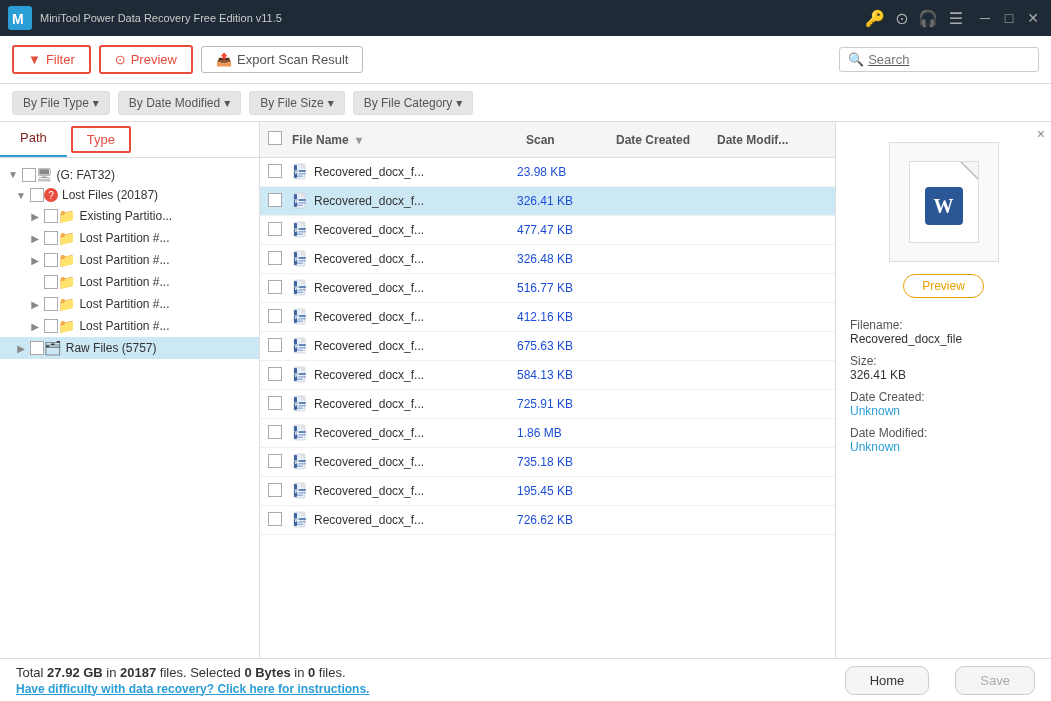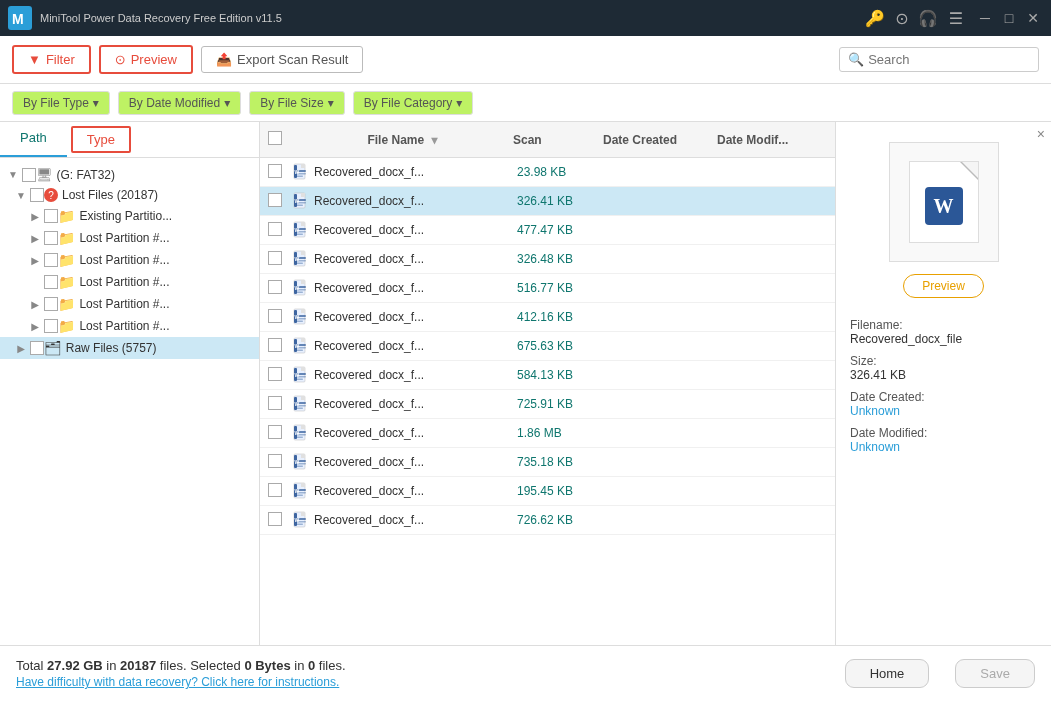--- a/index.html
+++ b/index.html
@@ -41,36 +41,36 @@
       background: #fff; color: #e74c3c; font-size: 13px; cursor: pointer; font-weight: 500;
     }
     .toolbar-btn.export { border: 1px solid #bbb; color: #555; border-color: #bbb; }
     .search-box {
       margin-left: auto;
       display: flex; align-items: center;
       border: 1px solid #ccc; border-radius: 3px;
       background: #fff; padding: 4px 8px; width: 200px;
       color: #999;
     }
-    .search-box input { border: none; outline: none; background: transparent; font-size: 13px; color: #555; width: 160px; }
+    .search-box input { border: none; outline: none; background: transparent; font-size: 13px; color: #555; width: 160px; text-decoration: underline; }
 
     
     .filter-bar {
       background: #fff;
       border-bottom: 1px solid #ddd;
       height: 38px;
       display: flex;
       align-items: center;
       padding: 0 12px;
       gap: 8px;
     }
     .filter-dropdown {
       display: flex; align-items: center; gap: 4px;
       padding: 4px 10px; border: 1px solid #ddd; border-radius: 3px;
-      background: #bef264; font-size: 12px; color: #555; cursor: pointer;
+      background: #e5e5e5; font-size: 12px; color: #555; cursor: pointer;
     }
 
     
     .content-area {
       display: flex;
       flex: 1;
       overflow: hidden;
       background: #f0f4f7;
     }
 
@@ -88,21 +88,21 @@
       border-bottom: 1px solid #ddd;
       background: #fff;
     }
     .tab-item {
       padding: 8px 20px;
       font-size: 13px;
       cursor: pointer;
       color: #555;
       border-bottom: 2px solid transparent;
     }
-    .tab-item.active { color: #0f766e; border-bottom: 2px solid #2b9ed8; }
+    .tab-item.active { color: #7f1d1d; border-bottom: 2px solid #2b9ed8; }
     .tab-item.outlined { border: 2px solid #e74c3c; color: #e74c3c; border-bottom: 2px solid #e74c3c; margin: 4px; border-radius: 2px; padding: 4px 14px; }
 
     .tree-area { flex: 1; overflow-y: auto; padding: 6px 0; }
     .tree-node { display: flex; align-items: center; padding: 3px 6px; cursor: pointer; font-size: 12px; }
     .tree-node.selected { background: #cce8f5; }
     .tree-node .expand-btn { width: 14px; height: 14px; display: inline-flex; align-items: center; justify-content: center; font-size: 10px; color: #888; margin-right: 2px; flex-shrink: 0; }
     .tree-node .node-icon { margin-right: 4px; flex-shrink: 0; }
     .tree-node .node-label { color: #333; white-space: nowrap; overflow: hidden; text-overflow: ellipsis; }
     .tree-indent-1 { padding-left: 14px; }
     .tree-indent-2 { padding-left: 28px; }
@@ -116,35 +116,35 @@
       background: #fff;
       border-right: 1px solid #ddd;
     }
     .file-table-header {
       display: flex; align-items: center;
       background: #f5f5f5; border-bottom: 1px solid #ddd;
       padding: 6px 8px; font-size: 12px; color: #555; font-weight: 600;
       height: 36px;
     }
     .file-table-header .col-check { width: 24px; flex-shrink: 0; }
-    .file-table-header .col-name { flex: 1; text-align: center; }
+    .file-table-header .col-name { flex: 1; }
     .file-table-header .col-size { width: 90px; }
-    .file-table-header .col-date-created { width: 114px; }
+    .file-table-header .col-date-created { width: 101px; }
     .file-table-header .col-date-modified { width: 110px; }
     .file-table-header .sort-icon { margin-left: 4px; color: #999; }
     .file-table-body { flex: 1; overflow-y: auto; }
     .file-row {
       display: flex; align-items: center;
       padding: 5px 8px; border-bottom: 1px solid #f0f0f0;
       font-size: 12px; cursor: pointer;
     }
     .file-row.selected { background: #cce8f5; }
     .file-row .col-check { width: 24px; flex-shrink: 0; }
     .file-row .col-name { flex: 1; display: flex; align-items: center; gap: 4px; overflow: hidden; }
-    .file-row .col-size { width: 90px; color: #0f766e; }
+    .file-row .col-size { width: 90px; color: #1d4ed8; }
     .file-row .col-date-created { width: 110px; color: #777; }
     .file-row .col-date-modified { width: 110px; color: #777; }
 
     
     .right-panel {
       width: 215px;
       background: #fff;
       display: flex;
       flex-direction: column;
       overflow: hidden;
@@ -171,31 +171,31 @@
     .file-info { padding: 10px 14px; font-size: 12px; }
     .file-info-row { display: flex; margin-bottom: 8px; flex-direction: column; }
     .file-info-label { color: #555; width: 90px; flex-shrink: 0; }
     .file-info-value { color: #2b9ed8; }
     .file-info-value.plain { color: #333; }
 
     
     .status-bar {
       background: #fff;
       border-top: 1px solid #ddd;
-      height: 56px;
+      height: 43px;
       display: flex;
       align-items: center;
       padding: 0 16px;
       justify-content: space-between;
       gap: 44px;
     }
     .status-left { }
     .status-text { font-size: 13px; color: #333; }
     .status-text b { font-weight: 700; }
-    .help-link { font-size: 12px; color: #2b9ed8; text-decoration: underline; cursor: pointer; margin-top: 2px; display: block; }
+    .help-link { font-size: 12px; color: #2b9ed8; text-decoration: underline; cursor: pointer; margin-top: 2px; display: block; font-weight: bold; }
     .status-btns { display: flex; gap: 10px; }
     .status-btn {
       padding: 6px 24px; border: 1px solid #ccc; border-radius: 9px;
       background: #f5f5f5; font-size: 13px; cursor: pointer; color: #333;
     }
     .status-btn.disabled { color: #aaa; cursor: default; margin-left: 16px; }
 
     
     .cb { width: 14px; height: 14px; border: 1px solid #aaa; background: #fff; display: inline-block; flex-shrink: 0; }
 

